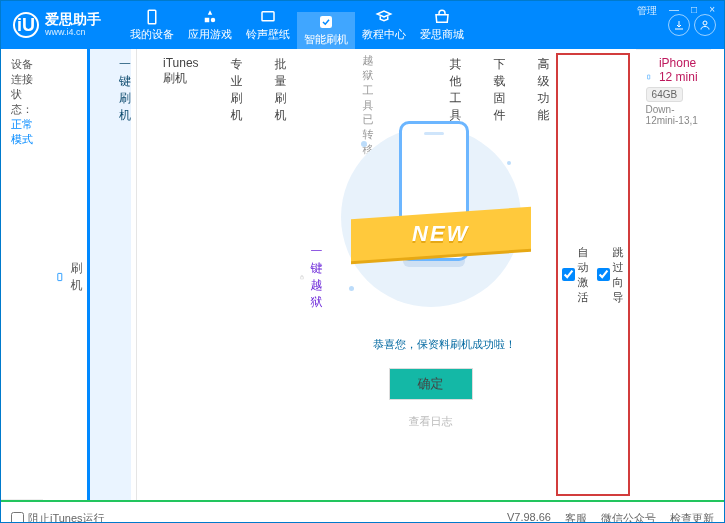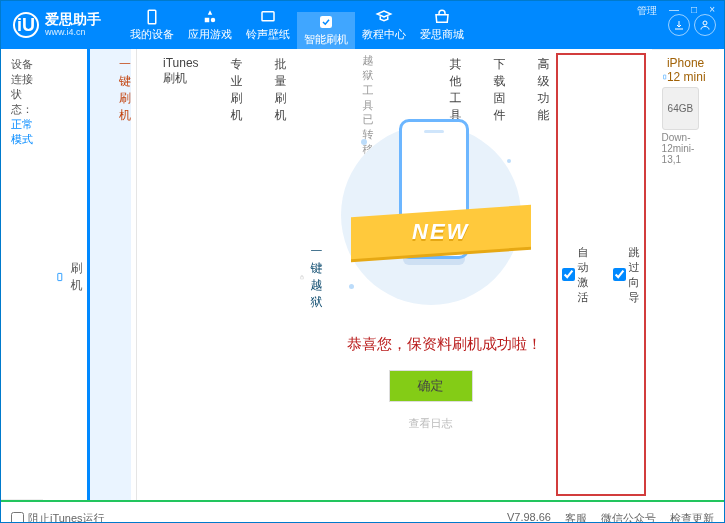--- a/index.html
+++ b/index.html
@@ -23,46 +23,46 @@
 .circ-btn { width: 22px; height: 22px; border: 1.5px solid rgba(255,255,255,0.6); border-radius: 50%; display: flex; align-items: center; justify-content: center; cursor: pointer; }
 
 .body-wrap { display: flex; height: calc(100% - 48px - 22px); }
 .sidebar { width: 136px; border-right: 1px solid #e5e5e5; display: flex; }
 .conn-state { padding: 8px 10px; font-size: 11px; color: #555; border-bottom: 1px solid #eee; }
 .conn-state .mode { color: #0089ff; }
 
 .sb-section { padding: 6px 0 2px 12px; display: flex; align-items: center; gap: 6px; color: #555; font-size: 12px; }
 .sb-section svg, .sb-section .sec-icon { width: 14px; height: 14px; color: #888; }
 .sb-item { padding: 7px 0 7px 32px; font-size: 12px; color: #444; cursor: pointer; }
-.sb-item.active { background: #eaf4ff; color: #c2410c; border-left: 3px solid #0089ff; padding-left: 29px; }
+.sb-item.active { background: #eaf4ff; color: #0c4a6e; border-left: 3px solid #0089ff; padding-left: 29px; }
 .sb-sub { font-size: 11px; color: #999; padding: 4px 0 6px 32px; line-height: 1.35; }
 
 .sb-flex-gap { flex: 1; }
 
-.checks { border: 2px solid #d23c3c; margin: 4px 6px; padding: 6px 4px; display: flex; gap: 24px; font-size: 11px; color: #444; }
+.checks { border: 2px solid #d23c3c; margin: 4px 6px; padding: 6px 4px; display: flex; gap: 8px; font-size: 11px; color: #444; }
 .checks label { display: flex; align-items: center; gap: 3px; cursor: pointer; }
 .checks input { accent-color: #0089ff; }
 
 .device { padding: 6px 10px 8px 10px; border-top: 1px solid #eee; }
-.device-name { color: #a16207; font-size: 12px; display: flex; align-items: flex-end; gap: 0; }
-.device-badge { display: inline-block; background: #f0f0f0; border: 1px solid #ddd; border-radius: 3px; padding: 15px 5px; font-size: 10px; color: #666; margin-top: 3px; }
+.device-name { color: #be185d; font-size: 12px; display: flex; align-items: flex-end; gap: 8px; }
+.device-badge { display: inline-block; background: #f0f0f0; border: 1px solid #ddd; border-radius: 3px; padding: 1px 5px; font-size: 10px; color: #666; margin-top: 3px; }
 .device-info { font-size: 10px; color: #888; margin-top: 2px; }
 
 .main { flex: 1; display: flex; flex-direction: column; align-items: center; justify-content: center; position: relative; }
 .phone-illus { position: relative; width: 180px; height: 200px; }
 .circle-bg { width: 180px; height: 180px; border-radius: 50%; background: #e8f2fb; position: absolute; top: 6px; left: 0; }
 .phone { position: absolute; left: 58px; top: 0; width: 70px; height: 140px; background: #fff; border: 3px solid #6cb6ff; border-radius: 10px; box-shadow: 0 10px 0 -4px rgba(60,120,200,0.15); }
 .phone:before { content: ""; position: absolute; top: 8px; left: 50%; transform: translateX(-50%); width: 20px; height: 3px; background: #cfe5fb; border-radius: 2px; }
 .phone:after { content: ""; position: absolute; bottom: 6px; left: 50%; transform: translateX(-50%); width: 10px; height: 10px; border: 2px solid #cfe5fb; border-radius: 50%; }
 .ribbon { position: absolute; top: 92px; left: 10px; right: -10px; height: 42px; background: #ffc93c; transform: skewY(-4deg); box-shadow: 0 3px 0 #e6a814; display: flex; align-items: center; justify-content: center; }
 .ribbon-text { font-weight: 900; font-size: 22px; color: #fff; letter-spacing: 2px; transform: skewY(4deg); text-shadow: 0 2px 0 #e6a814; font-style: italic; }
 .dots { position: absolute; width: 6px; height: 6px; background: #bcdcfa; border-radius: 50%; }
 
-.success-text { margin-top: 16px; font-size: 15px; color: #b91c1c; margin-left: 28px; }
-.ok-btn { margin-top: 16px; padding: 6px 28px; border: 1px solid #ddd; background: #84cc16; font-size: 13px; color: #444; cursor: pointer; }
+.success-text { margin-top: 16px; font-size: 11px; color: #0369a1; margin-left: 28px; }
+.ok-btn { margin-top: 16px; padding: 6px 28px; border: 1px solid #ddd; background: #14b8a6; font-size: 13px; color: #444; cursor: pointer; }
 .view-log { margin-top: 14px; font-size: 11px; color: #bbb; cursor: pointer; }
 
 .statusbar { height: 22px; border-top: 2px solid #22c55e; display: flex; align-items: center; font-size: 11px; color: #666; padding: 16px 10px; }
 .statusbar .left { display: flex; align-items: center; gap: 4px; }
 .statusbar .right { margin-left: auto; display: flex; gap: 14px; }
 .statusbar .link { cursor: pointer; }
 </style>
 </head>
 <body>
 
@@ -158,21 +158,21 @@
       <svg class="sec-icon" viewBox="0 0 24 24" fill="none" stroke="#0089ff" stroke-width="2">
           <rect x="7" y="3" width="10" height="18" rx="1"></rect>
         </svg>
       <span>刷机</span>
     </div>
     <div class="sb-item active">一键刷机</div>
     <div class="sb-item">iTunes刷机</div>
     <div class="sb-item">专业刷机</div>
     <div class="sb-item">批量刷机</div>
 
-    <div class="sb-section" style="color:#0c4a6e;">
+    <div class="sb-section" style="color:#6d28d9;">
       <svg class="sec-icon" viewBox="0 0 24 24" fill="none" stroke="#ccc" stroke-width="2">
           <rect x="6" y="11" width="12" height="9" rx="1"></rect>
           <path d="M9 11V8a3 3 0 016 0v3"></path>
         </svg>
       <span>一键越狱</span>
     </div>
     <div class="sb-sub">越狱工具已转移至工具箱</div>
 
     <div class="sb-section">
       <svg class="sec-icon" viewBox="0 0 24 24" fill="none" stroke="#888" stroke-width="2">

